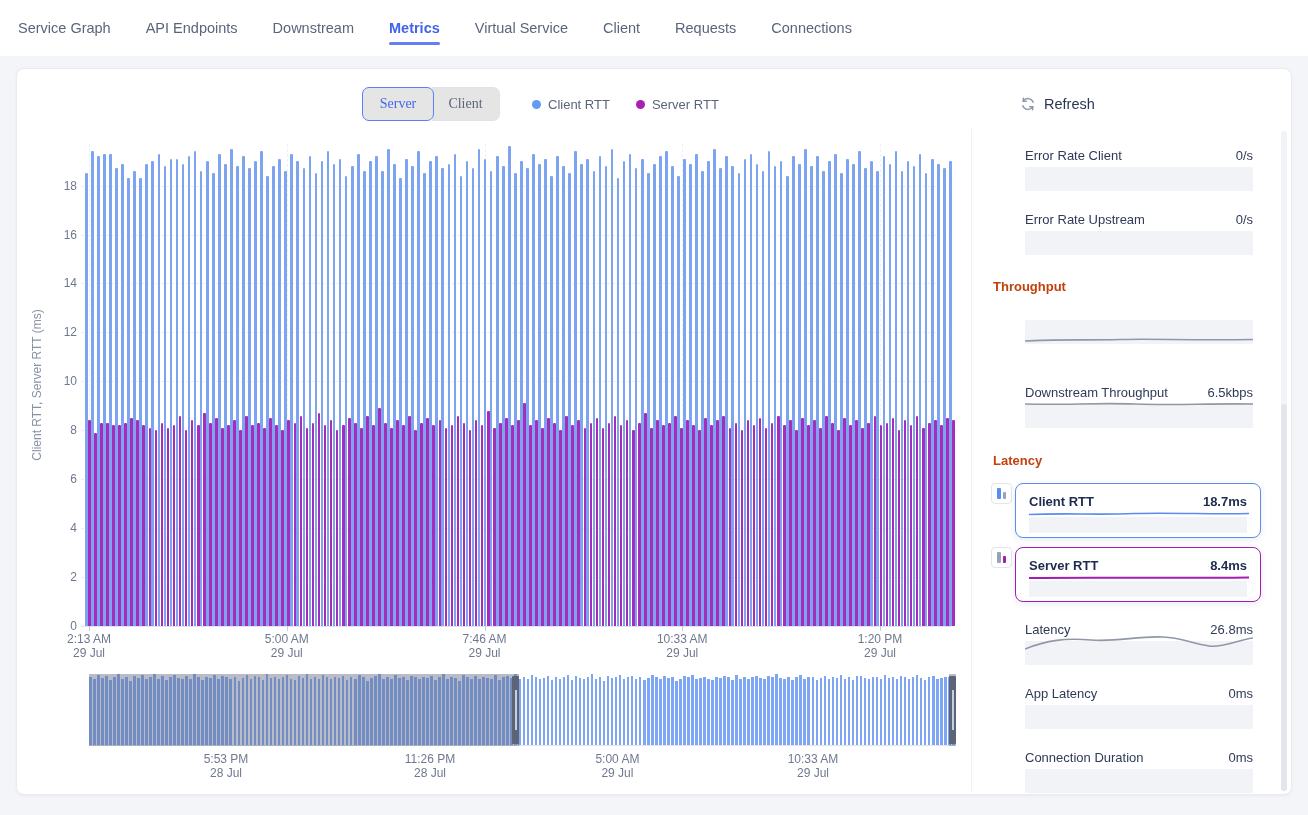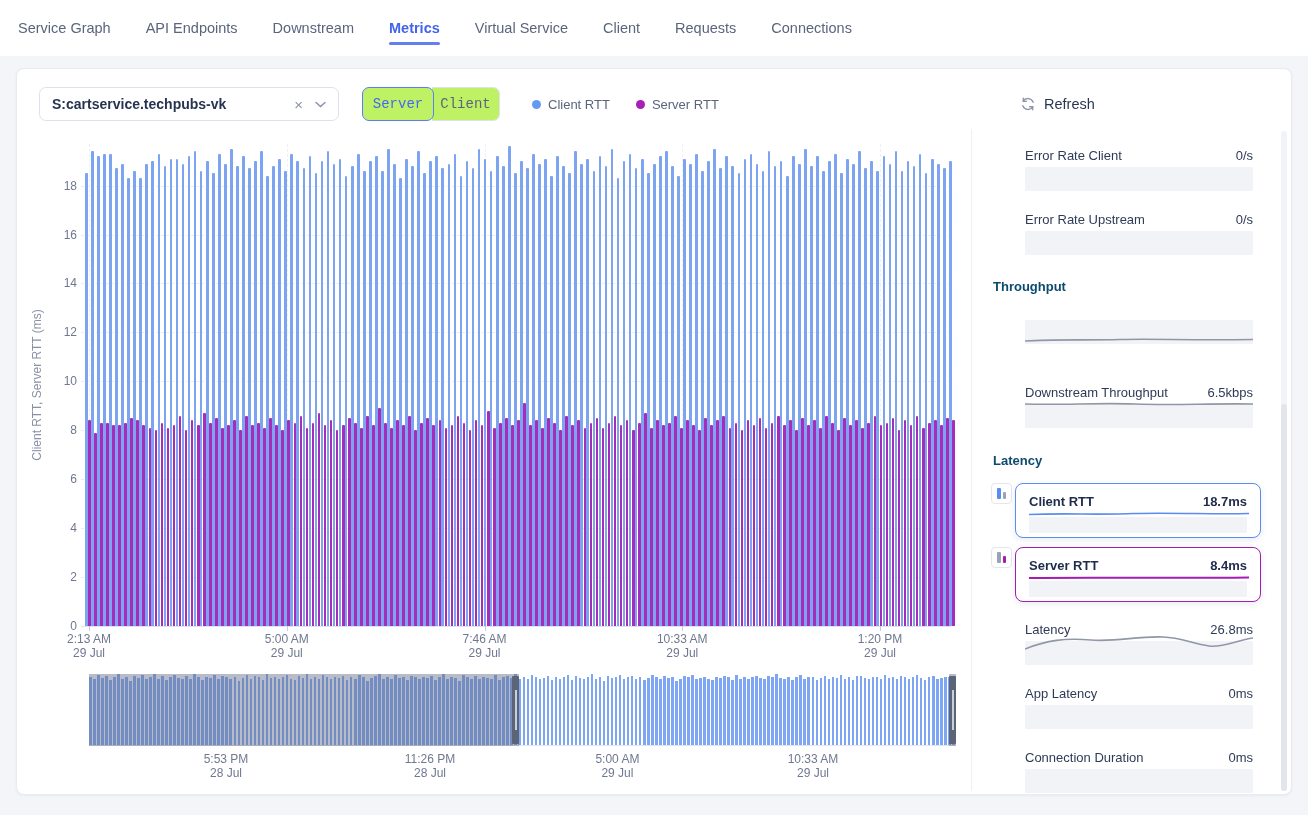--- a/index.html
+++ b/index.html
@@ -16,22 +16,22 @@
   .card { position:absolute; left:16px; top:68px; width:1276px; height:727px;
     background:#fff; border:1px solid #e9ebf1; border-radius:8px;
     box-shadow:0 1px 3px rgba(25,39,80,.05); }
   
   .selectbox { position:absolute; left:22px; top:18px; width:300px; height:34px;
     border:1px solid #dde2ec; border-radius:7px; background:#fff; display:flex;
     align-items:center; padding:0 12px; cursor:pointer; }
   .selectbox .val { flex:1; font-size:14px; font-weight:bold; color:#273350; }
   .selectbox .clr { color:#8b94a8; font-size:15px; margin-right:12px; cursor:pointer; }
   .toggle { position:absolute; left:345px; top:18px; height:34px; display:flex; }
-  .tbtn { height:34px; background:#bef264; font-size:14px; display:flex; align-items:center;
-    justify-content:center; cursor:pointer; font-family:Liberation Mono, monospace; }
+  .tbtn { height:34px; background:#e5e5e5; font-size:14px; display:flex; align-items:center;
+    justify-content:center; cursor:pointer; font-family:Liberation Serif, serif; }
   .tbtn.on { width:72px; border:1px solid #5c7cfa; border-radius:7px; color:#4668ec; z-index:1; }
   .tbtn.off { width:68px; border:1px solid #dde2ec; border-left:none;
     border-radius:0 7px 7px 0; color:#5a657c; margin-left:-2px; }
   .legend { position:absolute; left:515px; top:18px; height:34px; display:flex;
     align-items:center; gap:26px; }
   .litem { display:flex; align-items:center; gap:7px; cursor:pointer; }
   .ldot { width:9px; height:9px; border-radius:50%; }
   .litem span.lbl { font-size:13px; color:#5a657c; }
   .refresh { position:absolute; left:1003px; top:18px; height:34px; display:flex;
     align-items:center; gap:8px; cursor:pointer; }
@@ -61,21 +61,21 @@
   .bbar { position:absolute; bottom:0; background:#7ea6f4; }
   .bshade { position:absolute; top:0; height:72px; background:rgba(104,115,140,0.48); }
   .bhandle { position:absolute; top:2px; height:68px; width:7px; background:#5c6578;
     border-radius:1px; cursor:ew-resize; }
   .bhandle i { position:absolute; left:2.5px; top:14px; height:40px; width:2px;
     background:#c9cedb; display:block; }
   .blabels { position:absolute; left:72px; top:683px; width:867px; height:34px; }
   
   .vdivider { position:absolute; left:954px; top:60px; height:662px; width:1px; background:#eef0f4; }
   .sidebar { position:absolute; left:972px; top:62px; width:266px; height:663px; }
-  .shdr { position:absolute; left:4px; font-size:13px; font-weight:bold; color:#0c4a6e; }
+  .shdr { position:absolute; left:4px; font-size:13px; font-weight:bold; color:#c2410c; }
   .srow { position:absolute; left:36px; width:228px; cursor:pointer; }
   .srhead { display:flex; justify-content:space-between; height:20px; align-items:center; }
   .slabel { font-size:13px; color:#2f3a56; }
   .svalue { font-size:13px; color:#2f3a56; }
   .sbox { margin-top:2px; height:24px; background:#f1f3f7; border-radius:1px; }
   .sline { position:absolute; left:0; pointer-events:none; }
   .scard { position:absolute; left:26px; width:246px; height:55px; background:#fff;
     border-radius:8px; padding:8px 13px 0 13px; cursor:pointer;
     box-shadow:0 2px 6px rgba(40,60,120,.10); }
   .scard.blue { border:1.5px solid #5b8cf0; }
@@ -103,27 +103,20 @@
   <span class="tab">Downstream</span>
   <span class="tab active">Metrics</span>
   <span class="tab">Virtual Service</span>
   <span class="tab">Client</span>
   <span class="tab">Requests</span>
   <span class="tab">Connections</span>
 </nav>
 
 <div class="card">
 
-  <div class="selectbox">
-    <span class="val">S:cartservice.techpubs-vk</span>
-    <span class="clr">×</span>
-    <svg class="chev" width="11" height="7" viewBox="0 0 11 7">
-        <path d="M1 1.5 L5.5 5.5 L10 1.5" fill="none" stroke="#8b94a8" stroke-width="1.5" stroke-linecap="round"></path>
-      </svg>
-  </div>
 
   <div class="toggle">
     <button class="tbtn on">Server</button>
     <button class="tbtn off">Client</button>
   </div>
 
   <div class="legend">
     <span class="litem">
       <span class="ldot" style="background-color: rgb(100, 154, 244);"></span>
       <span class="lbl">Client RTT</span>

